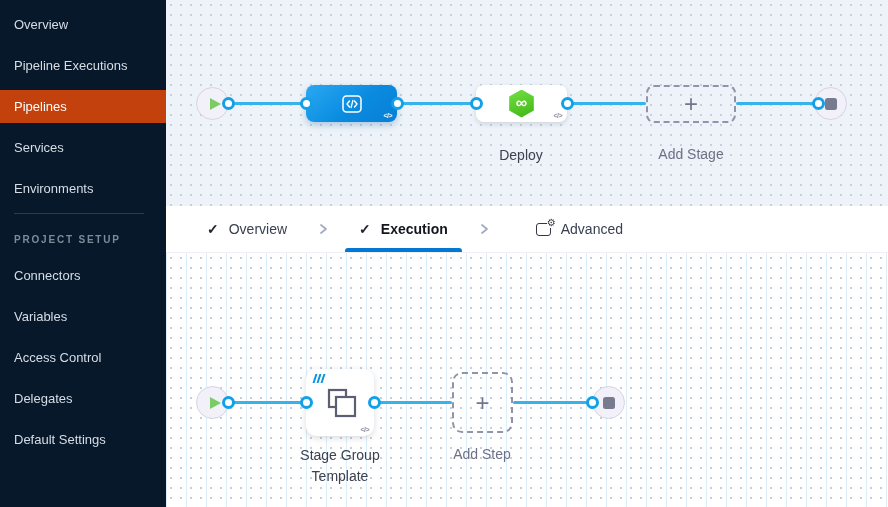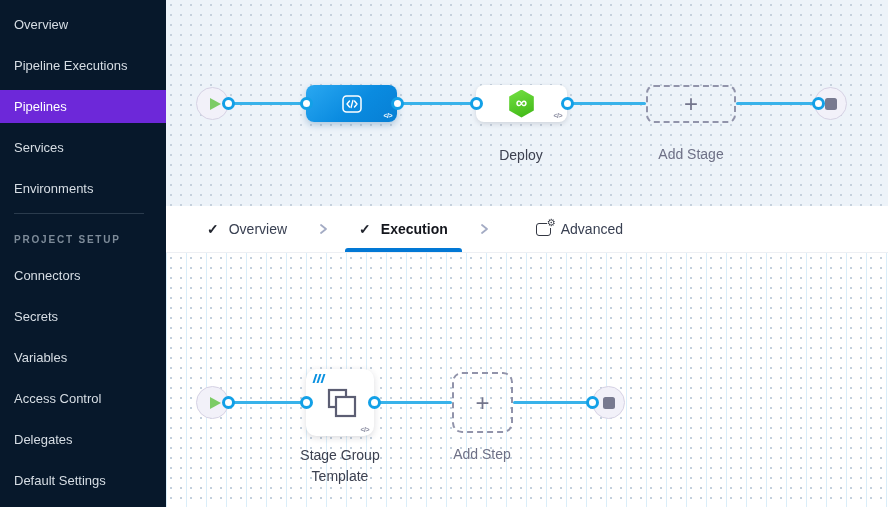--- a/index.html
+++ b/index.html
@@ -4,21 +4,21 @@
 <style>
   * { margin:0; padding:0; box-sizing:border-box; }
   html,body { background:#fff; }
   body { font-family:"Liberation Sans", sans-serif; }
   #app { position:relative; width:888px; height:507px; background:#fff; overflow:hidden; }
 
   
   .sidebar { position:absolute; left:0; top:0; width:166px; height:507px; background:#07182b; padding-top:8px; }
   .nav-item { height:33px; line-height:33px; padding-left:14px; margin-bottom:8px;
               color:#d6dde4; font-size:13px; cursor:pointer; white-space:nowrap; }
-  .nav-item.active { background:#6d28d9; color:#ffffff; }
+  .nav-item.active { background:#c2410c; color:#ffffff; }
   .sidebar-divider { border-top:1px solid #2a3b4d; margin:6px 22px 0 14px; }
   .section-header { margin-top:20px; margin-bottom:14px; padding-left:14px; font-size:10px;
                     font-weight:bold; letter-spacing:1.8px; color:#7d8b99; }
 
   
   .main { position:absolute; left:166px; top:0; width:722px; height:507px; }
   .canvas { position:absolute; left:0; width:722px; }
   .top-canvas { top:0; height:206px; background-color:#edf3f9;
     background-image:radial-gradient(circle, #c6d1dd 1px, transparent 1.4px);
     background-size:10px 10px; }
@@ -95,21 +95,20 @@
       <div class="nav-item">Overview</div>
       <div class="nav-item">Pipeline Executions</div>
       <div class="nav-item active">Pipelines</div>
       <div class="nav-item">Services</div>
       <div class="nav-item">Environments</div>
     </nav>
     <div class="sidebar-divider"></div>
     <div class="section-header">PROJECT SETUP</div>
     <nav>
       <div class="nav-item">Connectors</div>
-      <div class="nav-item">Secrets</div>
       <div class="nav-item">Variables</div>
       <div class="nav-item">Access Control</div>
       <div class="nav-item">Delegates</div>
       <div class="nav-item">Default Settings</div>
     </nav>
   </aside>
 
   <div class="main">
 
     <section class="canvas top-canvas">

